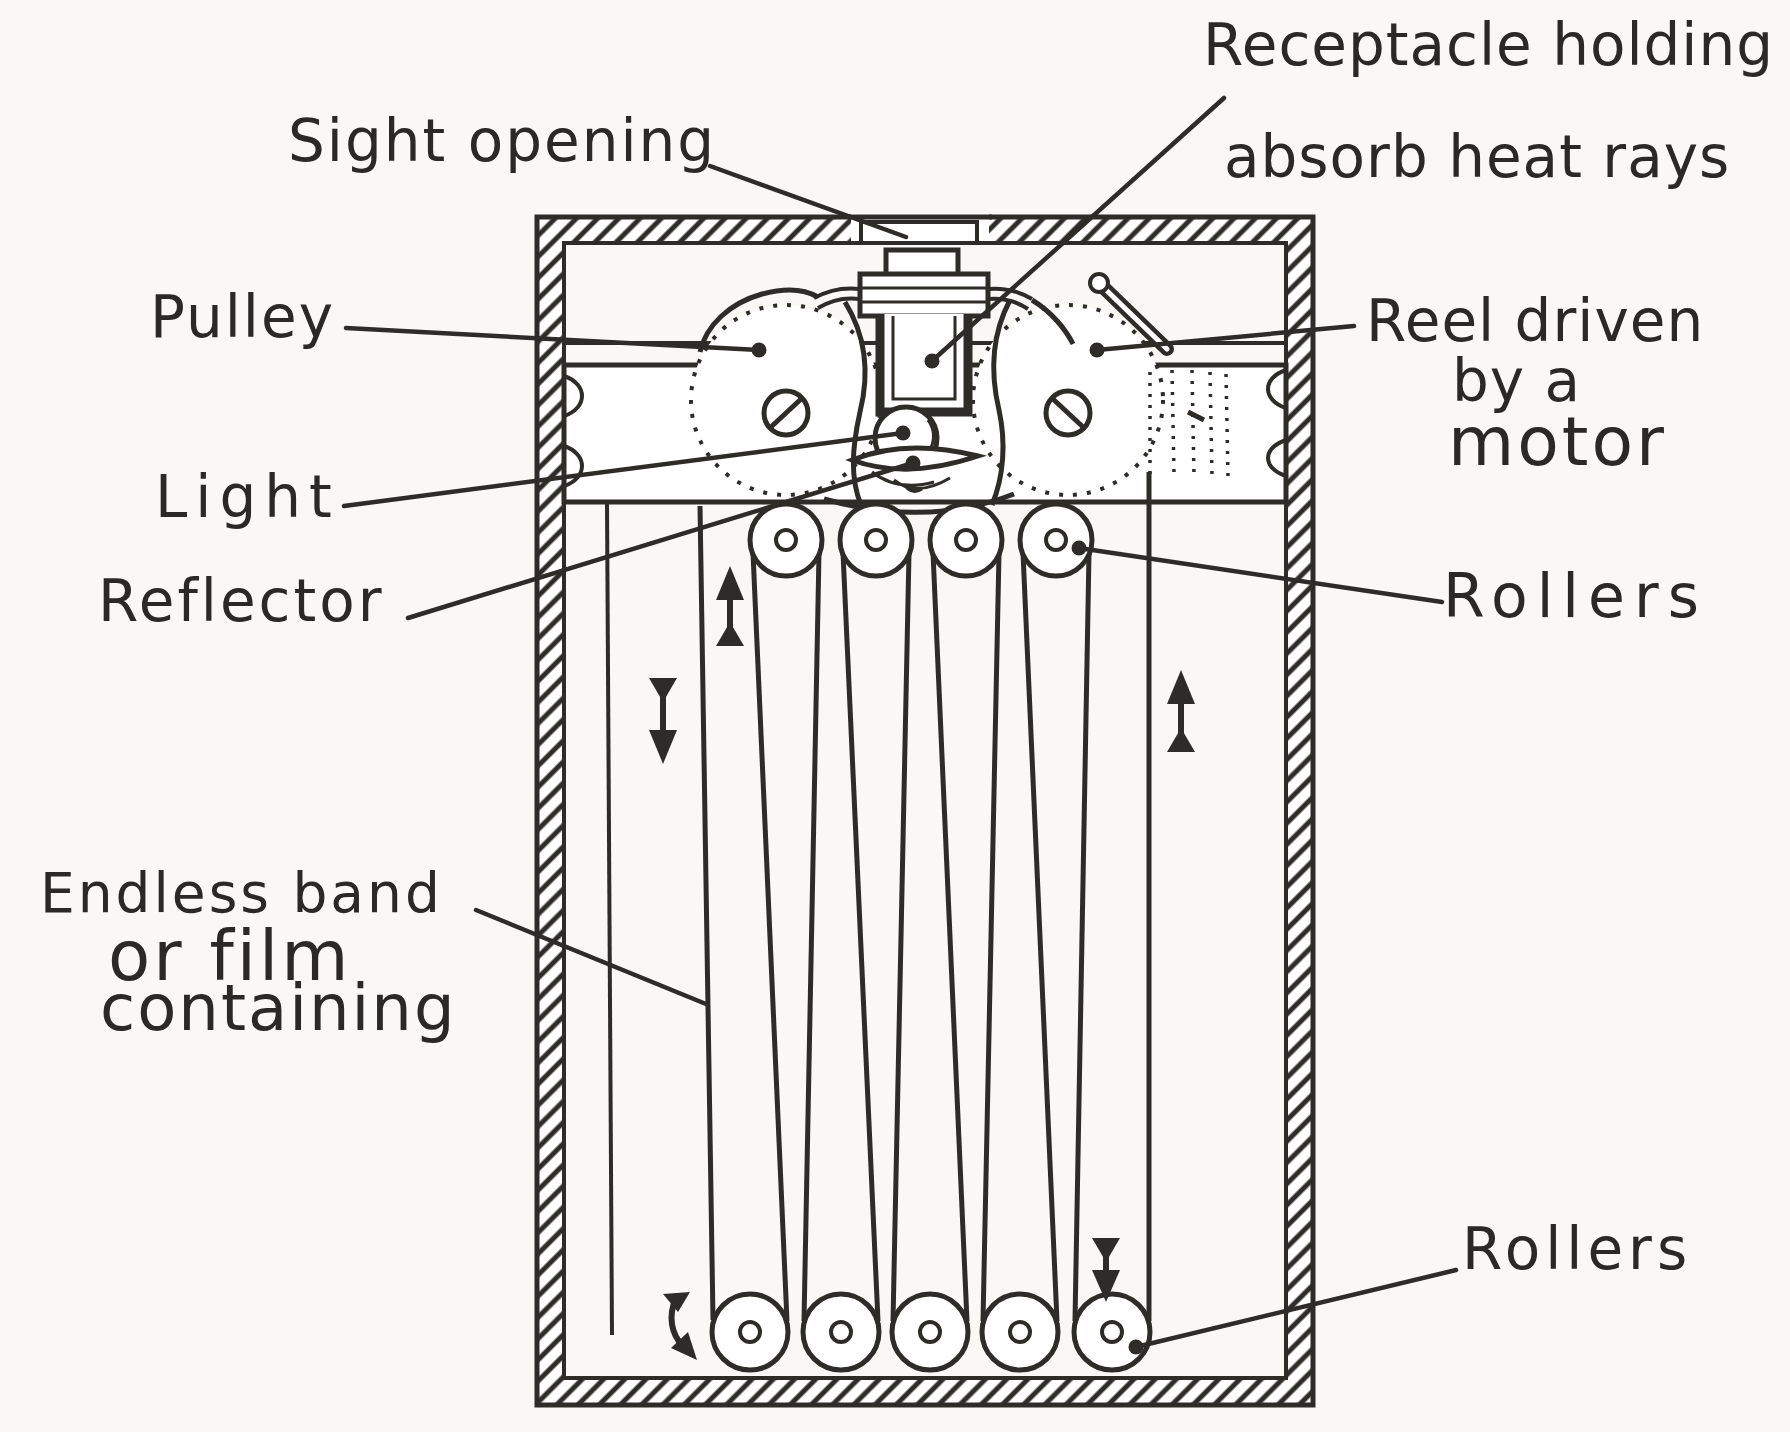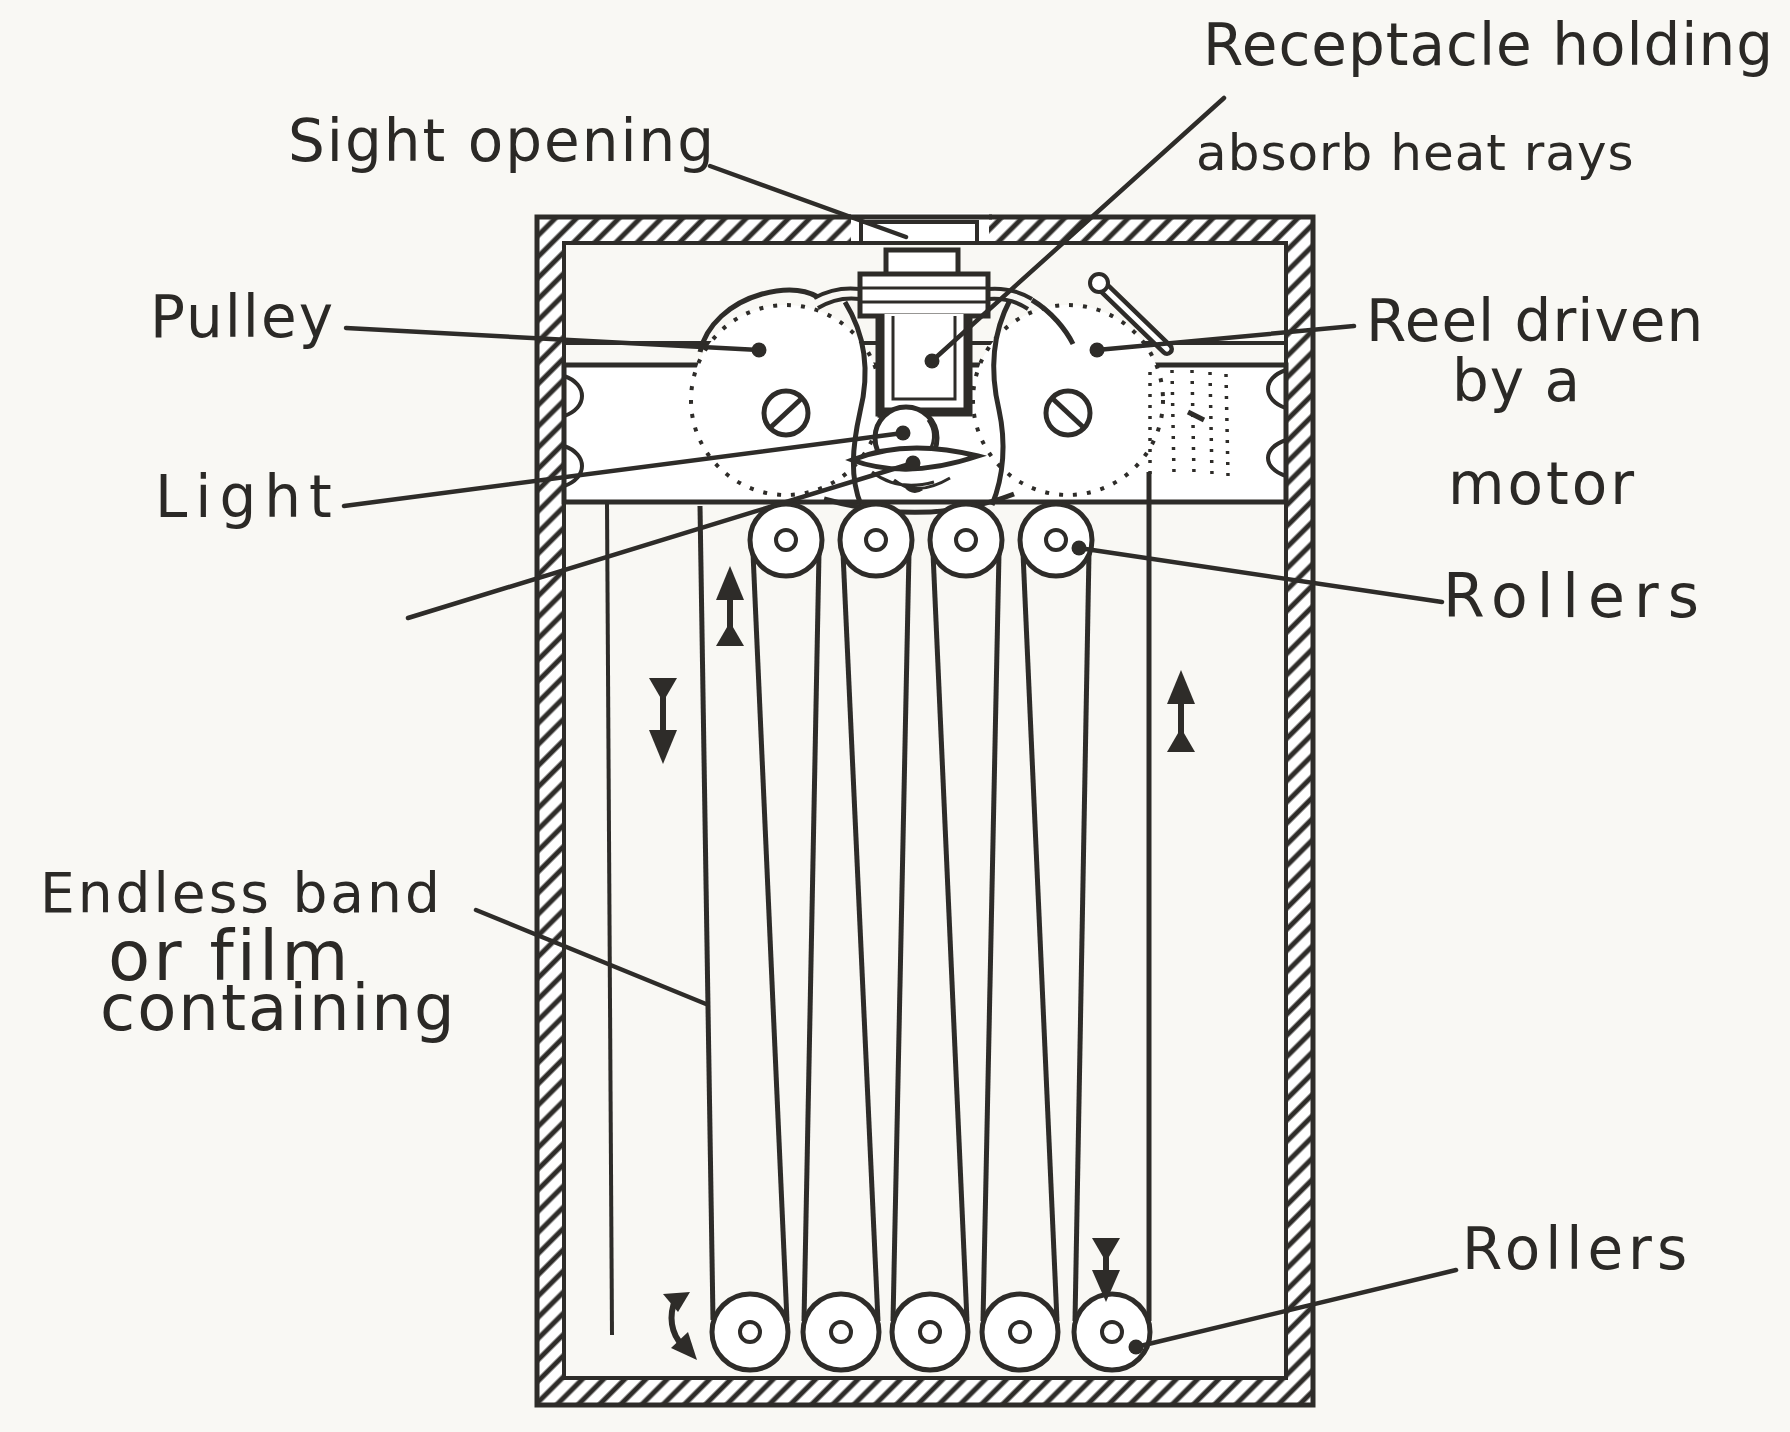--- a/index.html
+++ b/index.html
@@ -217,30 +217,31 @@
     <circle cx="903" cy="433" r="7.5"></circle>
     <circle cx="913" cy="463" r="7.5"></circle>
     <circle cx="1079" cy="548" r="7.5"></circle>
     <circle cx="1136" cy="1347" r="7.5"></circle>
   </g>
 </svg>
 
 <div class="lbl" style="left:288px;top:112px;font-size:58px;">Sight opening</div>
 
 <div class="lbl" style="left:1203px;top:16px;font-size:58px;letter-spacing:1px;">Receptacle holding</div>
-<div class="lbl" style="left:1196px;top:128px;font-size:50px;letter-spacing:1px;">absorb heat rays</div>
+<div class="lbl" style="left:1224px;top:128px;font-size:58px;letter-spacing:1px;">absorb heat rays</div>
 
 <div class="lbl" style="left:150px;top:288px;font-size:58px;">Pulley</div>
 
 <div class="lbl" style="left:1366px;top:292px;font-size:58px;letter-spacing:1px;">Reel driven</div>
 <div class="lbl" style="left:1452px;top:352px;font-size:58px;letter-spacing:1px;">by a</div>
-<div class="lbl" style="left:1448px;top:408px;font-size:58px;letter-spacing:3px;margin-top:47px;">motor</div>
+<div class="lbl" style="left:1448px;top:408px;font-size:68px;letter-spacing:3px;">motor</div>
 
 <div class="lbl" style="left:155px;top:468px;font-size:58px;letter-spacing:8px;">Light</div>
 
+<div class="lbl" style="left:98px;top:572px;font-size:58px;letter-spacing:3px;">Reflector</div>
 
 <div class="lbl" style="left:1443px;top:566px;font-size:60px;letter-spacing:9px;">Rollers</div>
 
 <div class="lbl" style="left:40px;top:866px;font-size:55px;letter-spacing:3px;">Endless band</div>
 <div class="lbl" style="left:108px;top:922px;font-size:69px;letter-spacing:3px;">or film</div>
 <div class="lbl" style="left:100px;top:976px;font-size:64px;letter-spacing:2px;">containing</div>
 
 <div class="lbl" style="left:1462px;top:1220px;font-size:58px;letter-spacing:5px;">Rollers</div>
 
 </div>

